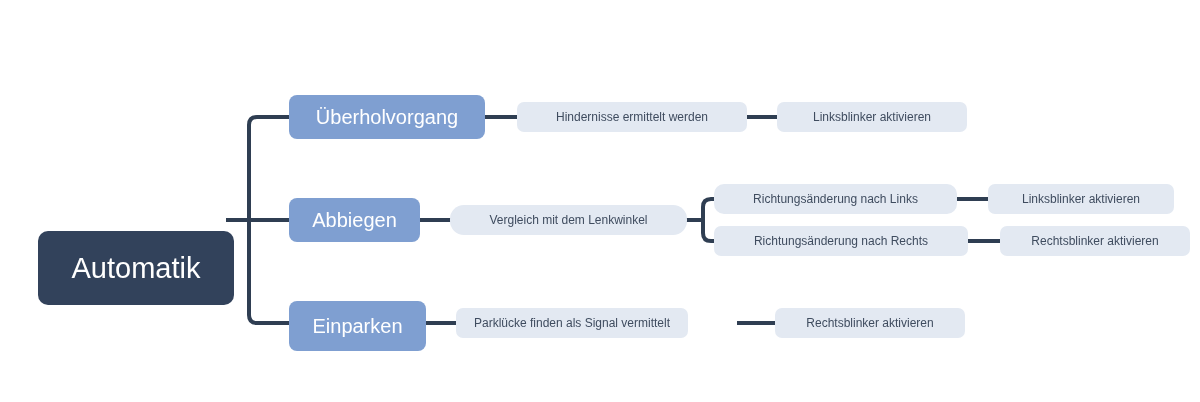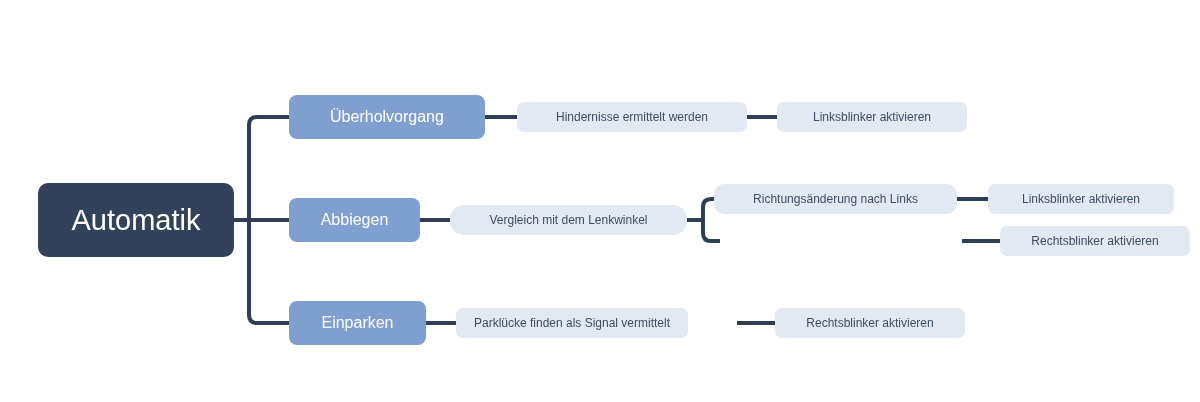--- a/index.html
+++ b/index.html
@@ -14,38 +14,39 @@
   .node{
     position:absolute;z-index:2;
     display:flex;align-items:center;justify-content:center;
     white-space:nowrap;box-sizing:border-box;
   }
   .node.root{
     background:var(--root-fill,#32425b);
     color:var(--root-text,#ffffff);
     border-radius:10px;
     font-size:29px;
+    margin-top:48px;
   }
   .node.branch{
     background:var(--branch-fill,#7f9fd1);
     color:var(--branch-text,#ffffff);
     border-radius:8px;
-    font-size:16px;
+    font-size:20px;
   }
   .node.leaf{
     background:var(--leaf-fill,#e3e9f2);
     color:var(--leaf-text,#3f4c5f);
     border-radius:7px;
     font-size:12px;
   }
   
   #n-root      {left:38px;  top:183px; width:196px; height:74px;}
   #n-b1        {left:289px; top:95px;  width:196px; height:44px;}
   #n-b2        {left:289px; top:198px; width:131px; height:44px;}
-  #n-b3        {left:289px; top:301px; width:137px; height:44px;}
+  #n-b3        {left:289px; top:301px; width:137px; height:50px;}
   #n-b1c1      {left:517px; top:102px; width:230px; height:30px;}
   #n-b1c1c1    {left:777px; top:102px; width:190px; height:30px;}
   #n-b2c1      {left:450px; top:205px; width:237px; height:30px;border-radius:14px;}
   #n-b2c1c1    {left:714px; top:184px; width:243px; height:30px;border-radius:10px;}
   #n-b2c1c1c1  {left:988px; top:184px; width:186px; height:30px;}
   #n-b2c1c2    {left:714px; top:226px; width:254px; height:30px;}
   #n-b2c1c2c1  {left:1000px;top:226px; width:190px; height:30px;}
   #n-b3c1      {left:456px; top:308px; width:232px; height:30px;}
   #n-b3c1c1    {left:775px; top:308px; width:190px; height:30px;}
   .links path{stroke:var(--line,#2f3e52);stroke-width:4;fill:none;}
@@ -79,19 +80,20 @@
   <div class="node root" id="n-root">Automatik</div>
 
   <div class="node branch" id="n-b1">Überholvorgang</div>
   <div class="node leaf" id="n-b1c1">Hindernisse ermittelt werden</div>
   <div class="node leaf" id="n-b1c1c1">Linksblinker aktivieren</div>
 
   <div class="node branch" id="n-b2">Abbiegen</div>
   <div class="node leaf" id="n-b2c1">Vergleich mit dem Lenkwinkel</div>
   <div class="node leaf" id="n-b2c1c1">Richtungsänderung nach Links</div>
   <div class="node leaf" id="n-b2c1c1c1">Linksblinker aktivieren</div>
+  <div class="node leaf" id="n-b2c1c2">Richtungsänderung nach Rechts</div>
   <div class="node leaf" id="n-b2c1c2c1">Rechtsblinker aktivieren</div>
 
   <div class="node branch" id="n-b3">Einparken</div>
   <div class="node leaf" id="n-b3c1">Parklücke finden als Signal vermittelt</div>
   <div class="node leaf" id="n-b3c1c1">Rechtsblinker aktivieren</div>
 
 </div>
 
 </body></html>

